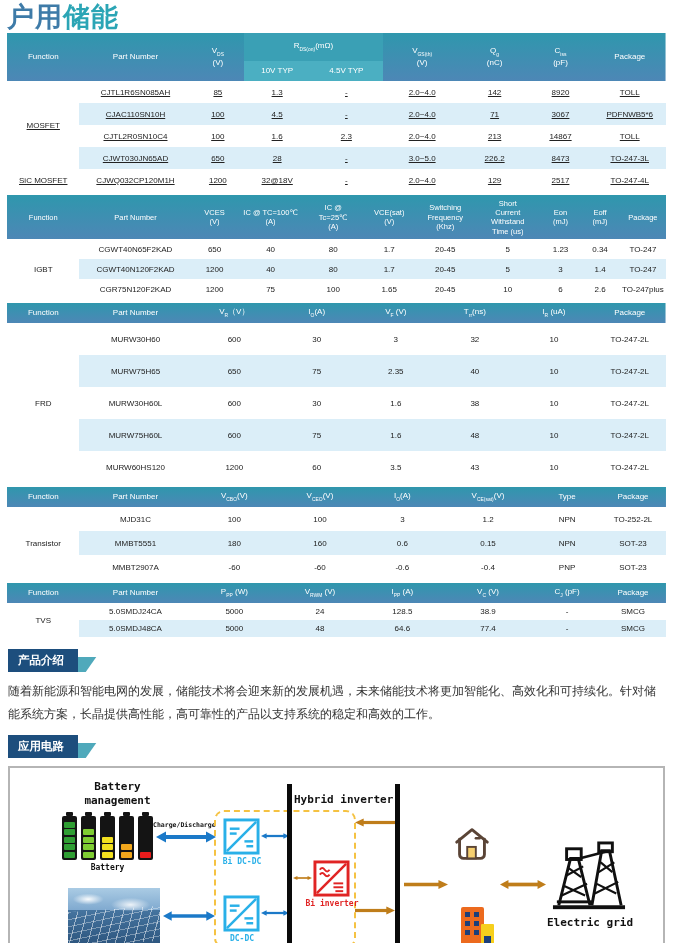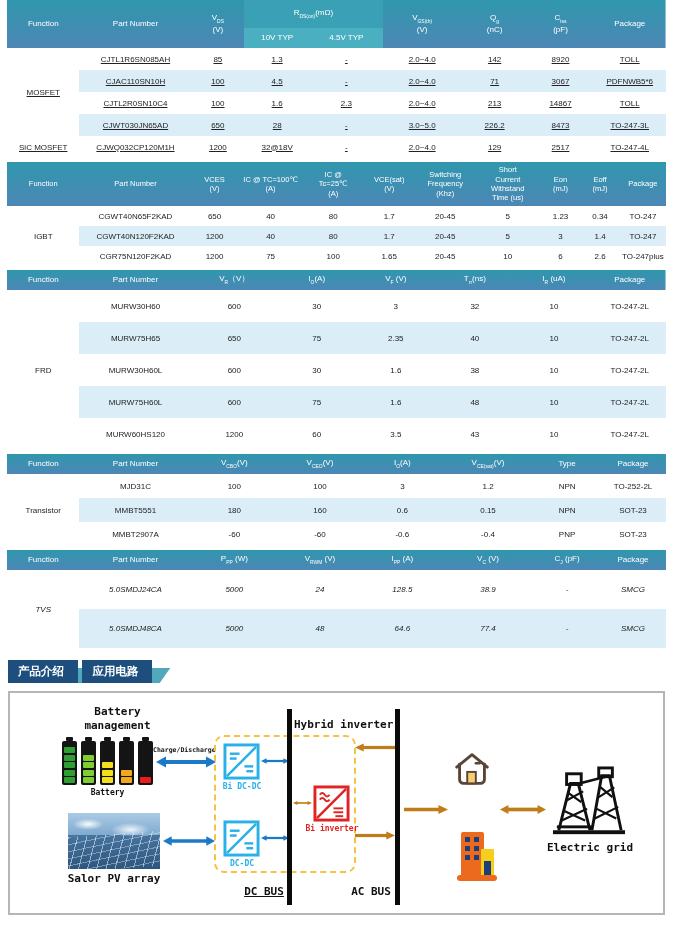--- a/index.html
+++ b/index.html
@@ -26,21 +26,21 @@
   sub{font-size:0.62em;}
   #t-mosfet th.parent{height:28px;}
   #t-mosfet td{height:22px;text-decoration:underline;}
   #t-igbt th{height:44px;font-size:7.5px;}
   #t-igbt td{height:20px;text-align:center;}
   #t-frd th{height:20px;}
   #t-frd td{height:32px;}
   #t-transistor th{height:20px;}
   #t-transistor td{height:24px;}
   #t-tvs th{height:20px;}
-  #t-tvs td{height:39px;font-style:italic;}
+  #t-tvs td{height:17px;}
 
   
   .sections{padding:4px 8px 0 8px;}
   .badge-wrap{position:relative;display:inline-block;margin:4px 0 2px 0;}
   .badge-accent{position:absolute;right:-13px;bottom:0;width:26px;height:15px;
     background:#4fa9bb;transform:skewX(-35deg);}
   .badge{position:relative;display:inline-block;background:#1d4e7d;color:#fff;
     font-size:11.5px;font-weight:bold;padding:4px 14px 4px 10px;z-index:1;}
   .intro{font-size:12px;color:#333;line-height:1.85;margin:6px 0 6px 0;}
 
@@ -73,20 +73,21 @@
     background:
       repeating-linear-gradient(105deg,rgba(255,255,255,.5) 0 1px,transparent 1px 9px),
       repeating-linear-gradient(172deg,rgba(255,255,255,.35) 0 1px,transparent 1px 7px);
     transform:skewY(-4deg);}
 </style>
 </head>
 <body>
 
 <div class="page">
 
+  <h1 class="title"><span class="t1">户用</span><span class="t2">储能</span></h1>
 
   <div class="tables">
     <table id="t-mosfet">
         <colgroup>
           <col style="width: 11%;">
           <col style="width: 17%;">
           <col style="width: 8%;">
           <col style="width: 10%;">
           <col style="width: 11%;">
           <col style="width: 12%;">
@@ -405,20 +406,21 @@
           </tr>
         </tbody>
       </table>
   </div>
 
   <div class="sections">
     <div class="badge-wrap">
       <span class="badge-accent"></span>
       <span class="badge">产品介绍</span>
     </div>
+    <p class="intro">随着新能源和智能电网的发展，储能技术将会迎来新的发展机遇，未来储能技术将更加智能化、高效化和可持续化。针对储能系统方案，长晶提供高性能，高可靠性的产品以支持系统的稳定和高效的工作。</p>
     <div class="badge-wrap">
       <span class="badge-accent"></span>
       <span class="badge">应用电路</span>
     </div>
   </div>
 
   <div class="diagram">
 
     <div class="abs mono lbl-big pre" style="left:50px;top:12px;width:115px;">Battery
 management</div>

